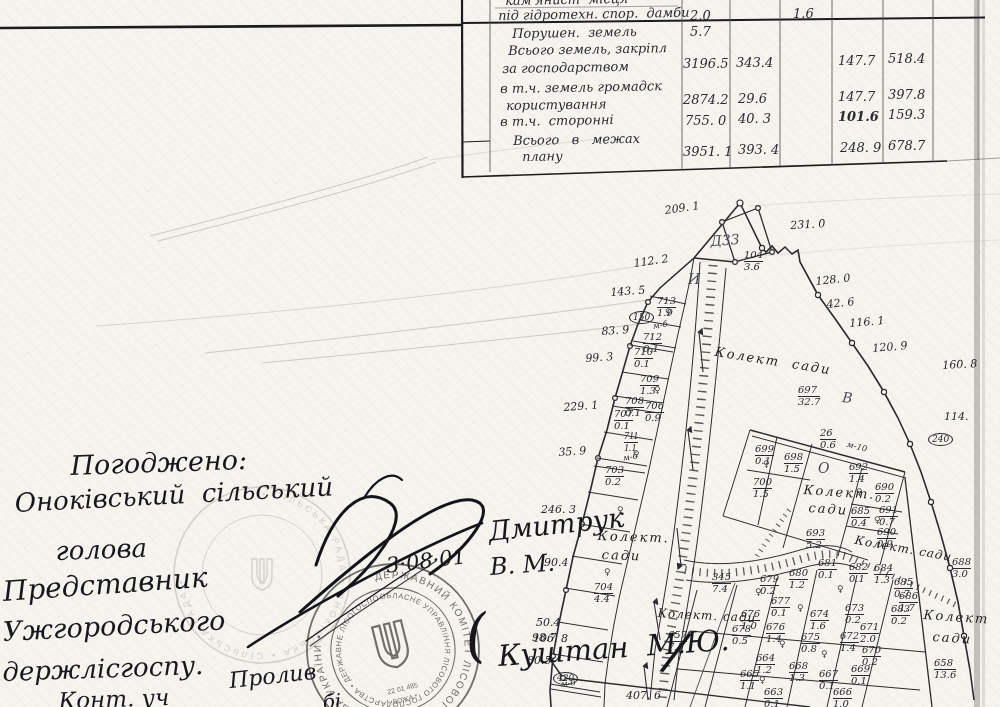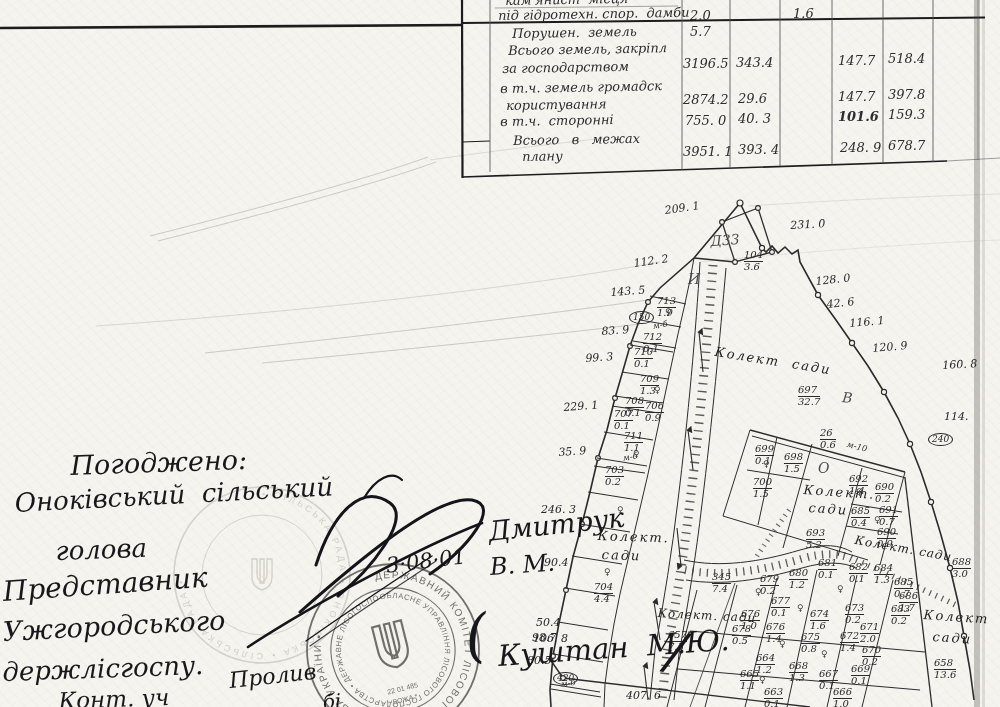--- a/index.html
+++ b/index.html
@@ -251,30 +251,30 @@
       <div class="lab tiny" style="left: 652px; top: 322px; transform: rotate(-10deg);">м-б</div>
       <div class="lab tiny" style="left: 622px; top: 454px; transform: rotate(-10deg);">м-б</div>
       <div class="lab tiny" style="left: 560px; top: 680px; transform: rotate(-8deg);">м-б</div>
       <div class="lab frac" style="left: 657px; top: 296px;"><span class="nu">713</span><span class="den">1.9</span></div>
       <div class="lab frac" style="left: 643px; top: 332px;"><span class="nu">712</span><span class="den">0.1</span></div>
       <div class="lab frac" style="left: 634px; top: 347px;"><span class="nu">710</span><span class="den">0.1</span></div>
       <div class="lab frac" style="left: 640px; top: 374px;"><span class="nu">709</span><span class="den">1.3</span></div>
       <div class="lab frac" style="left: 625px; top: 396px;"><span class="nu">708</span><span class="den">0.1</span></div>
       <div class="lab frac" style="left: 645px; top: 401px;"><span class="nu">706</span><span class="den">0.9</span></div>
       <div class="lab frac" style="left: 614px; top: 409px;"><span class="nu">707</span><span class="den">0.1</span></div>
-      <div class="lab frac" style="left: 624px; top: 431px;"><span class="nu">711</span><span class="den">1.1</span></div>
+      <div class="lab frac" style="left: 624px; top: 431px; font-family: Liberation Serif, serif;"><span class="nu">711</span><span class="den">1.1</span></div>
       <div class="lab frac" style="left: 605px; top: 465px;"><span class="nu">703</span><span class="den">0.2</span></div>
       <div class="lab frac" style="left: 755px; top: 444px;"><span class="nu">699</span><span class="den">0.1</span></div>
       <div class="lab frac" style="left: 784px; top: 452px;"><span class="nu">698</span><span class="den">1.5</span></div>
       <div class="lab frac" style="left: 753px; top: 477px;"><span class="nu">700</span><span class="den">1.5</span></div>
       <div class="lab letter" style="left: 818px; top: 461px;">О</div>
       <div class="lab khand" style="left: 804px; top: 483px; transform: rotate(4deg);">Колект.</div>
       <div class="lab khand" style="left: 809px; top: 501px; transform: rotate(4deg);">сади</div>
       <div class="lab frac" style="left: 806px; top: 528px;"><span class="nu">693</span><span class="den">5.2</span></div>
-      <div class="lab frac" style="left: 849px; top: 474px; font-style: italic;"><span class="nu">692</span><span class="den">1.4</span></div>
+      <div class="lab frac" style="left: 849px; top: 462px; font-style: italic;"><span class="nu">692</span><span class="den">1.4</span></div>
       <div class="lab frac" style="left: 875px; top: 482px;"><span class="nu">690</span><span class="den">0.2</span></div>
       <div class="lab frac" style="left: 851px; top: 506px;"><span class="nu">685</span><span class="den">0.4</span></div>
       <div class="lab frac" style="left: 879px; top: 505px;"><span class="nu">691</span><span class="den">0.7</span></div>
       <div class="lab frac" style="left: 877px; top: 527px;"><span class="nu">690</span><span class="den">0.9</span></div>
       <div class="lab khand2" style="left: 856px; top: 534px; transform: rotate(10deg);">Колект. сади</div>
       <div class="lab khand" style="left: 598px; top: 529px; transform: rotate(2deg);">Колект.</div>
       <div class="lab khand" style="left: 602px; top: 548px; transform: rotate(2deg);">сади</div>
       <div class="lab khand2" style="left: 658px; top: 607px; transform: rotate(3deg);">Колект. сади</div>
       <div class="lab khand" style="left: 924px; top: 608px; transform: rotate(4deg);">Колект</div>
       <div class="lab khand" style="left: 933px; top: 630px; transform: rotate(4deg);">сади</div>

